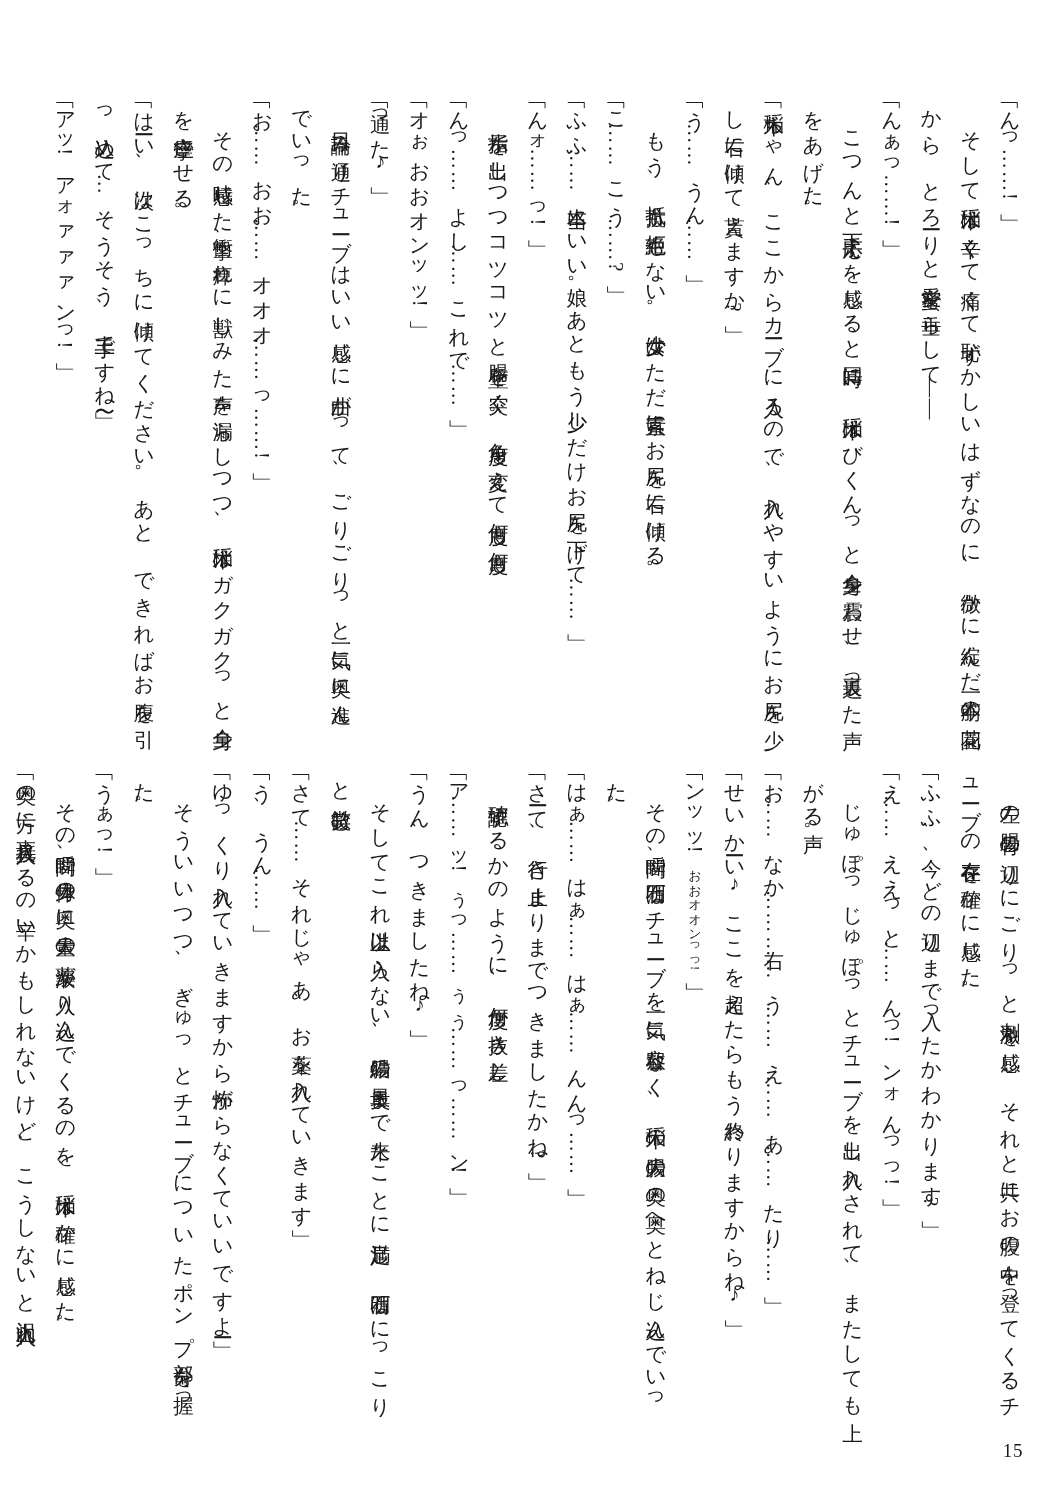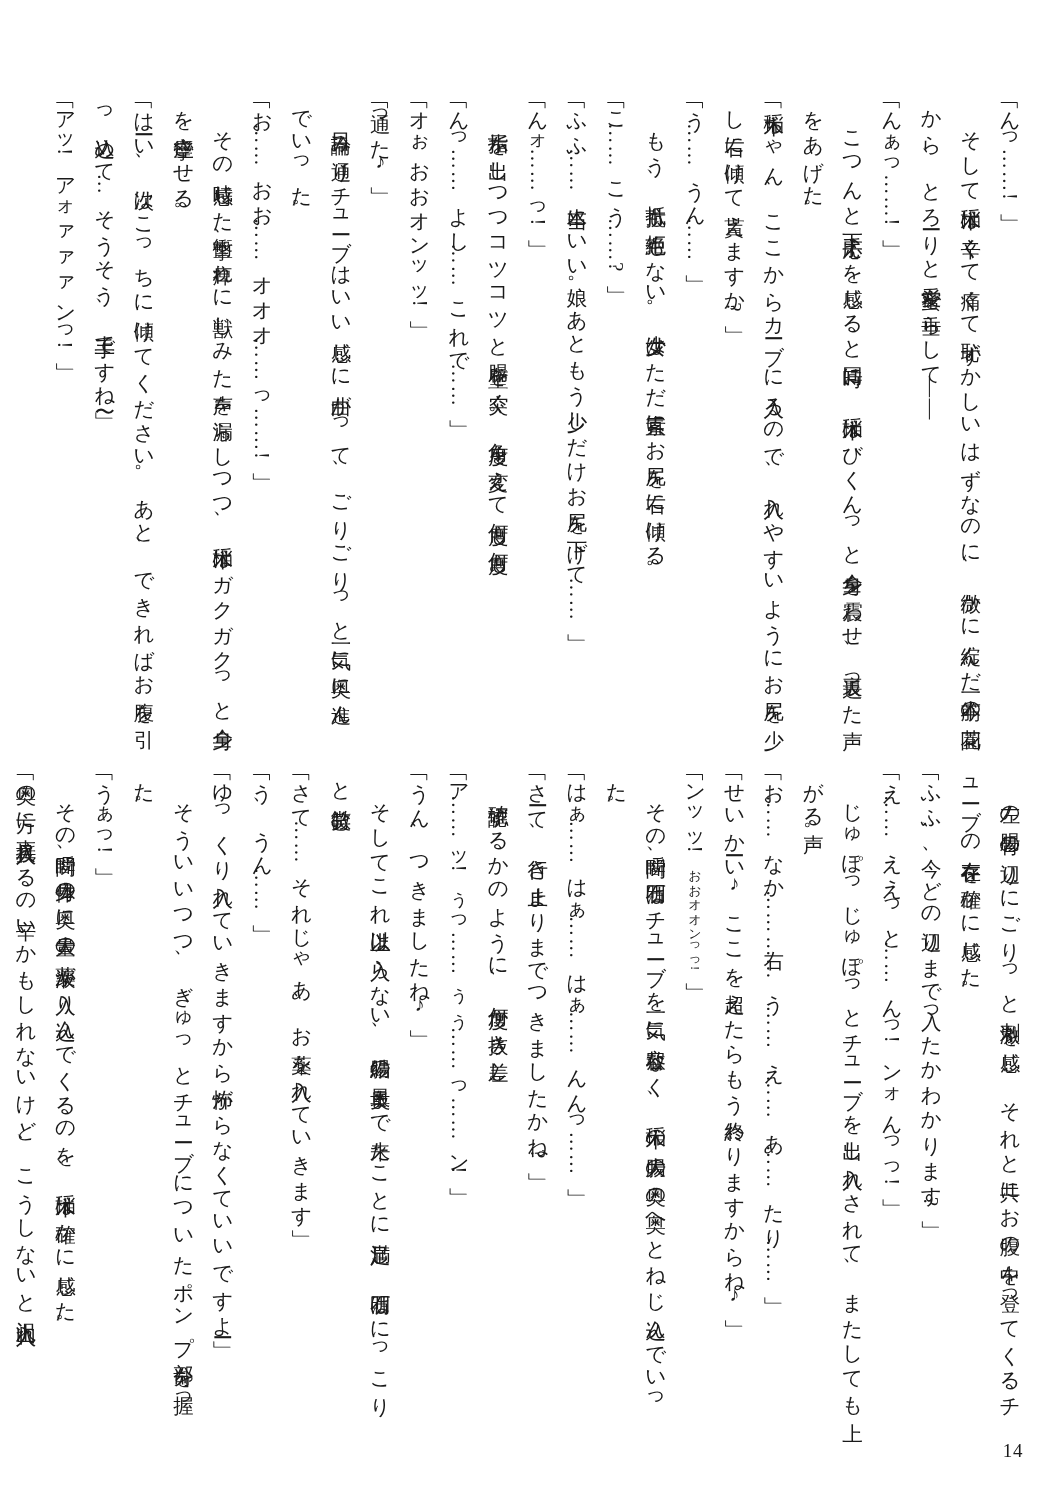--- a/index.html
+++ b/index.html
@@ -120,15 +120,15 @@
       <p class="para narration">そしてこれ以上は入らない、結腸の最奥まで来たことに満足し、明石はにっこりと微笑む。</p>
       <p class="para dialogue">「さて……それじゃあ、お薬を入れていきます」</p>
       <p class="para dialogue">「う、うん……」</p>
       <p class="para dialogue">「ゆっくり入れていきますから怖がらなくていいですよー」</p>
       <p class="para narration">そういいつつ、ぎゅっとチューブについたポンプ部分を握った。</p>
       <p class="para dialogue">「うぁっ!」</p>
       <p class="para narration">その瞬間、身体の奥に大量の薬液が入り込んでくるのを、稲木は確かに感じた。</p>
       <p class="para dialogue">「奥の方に直接入れるの辛いかもしれないけど、こうしないと沢山入れ</p>
     </div>
 
-  <div class="pagenum">14</div>
+  <div class="pagenum">15</div>
 
 </div>
 
 </body></html>

